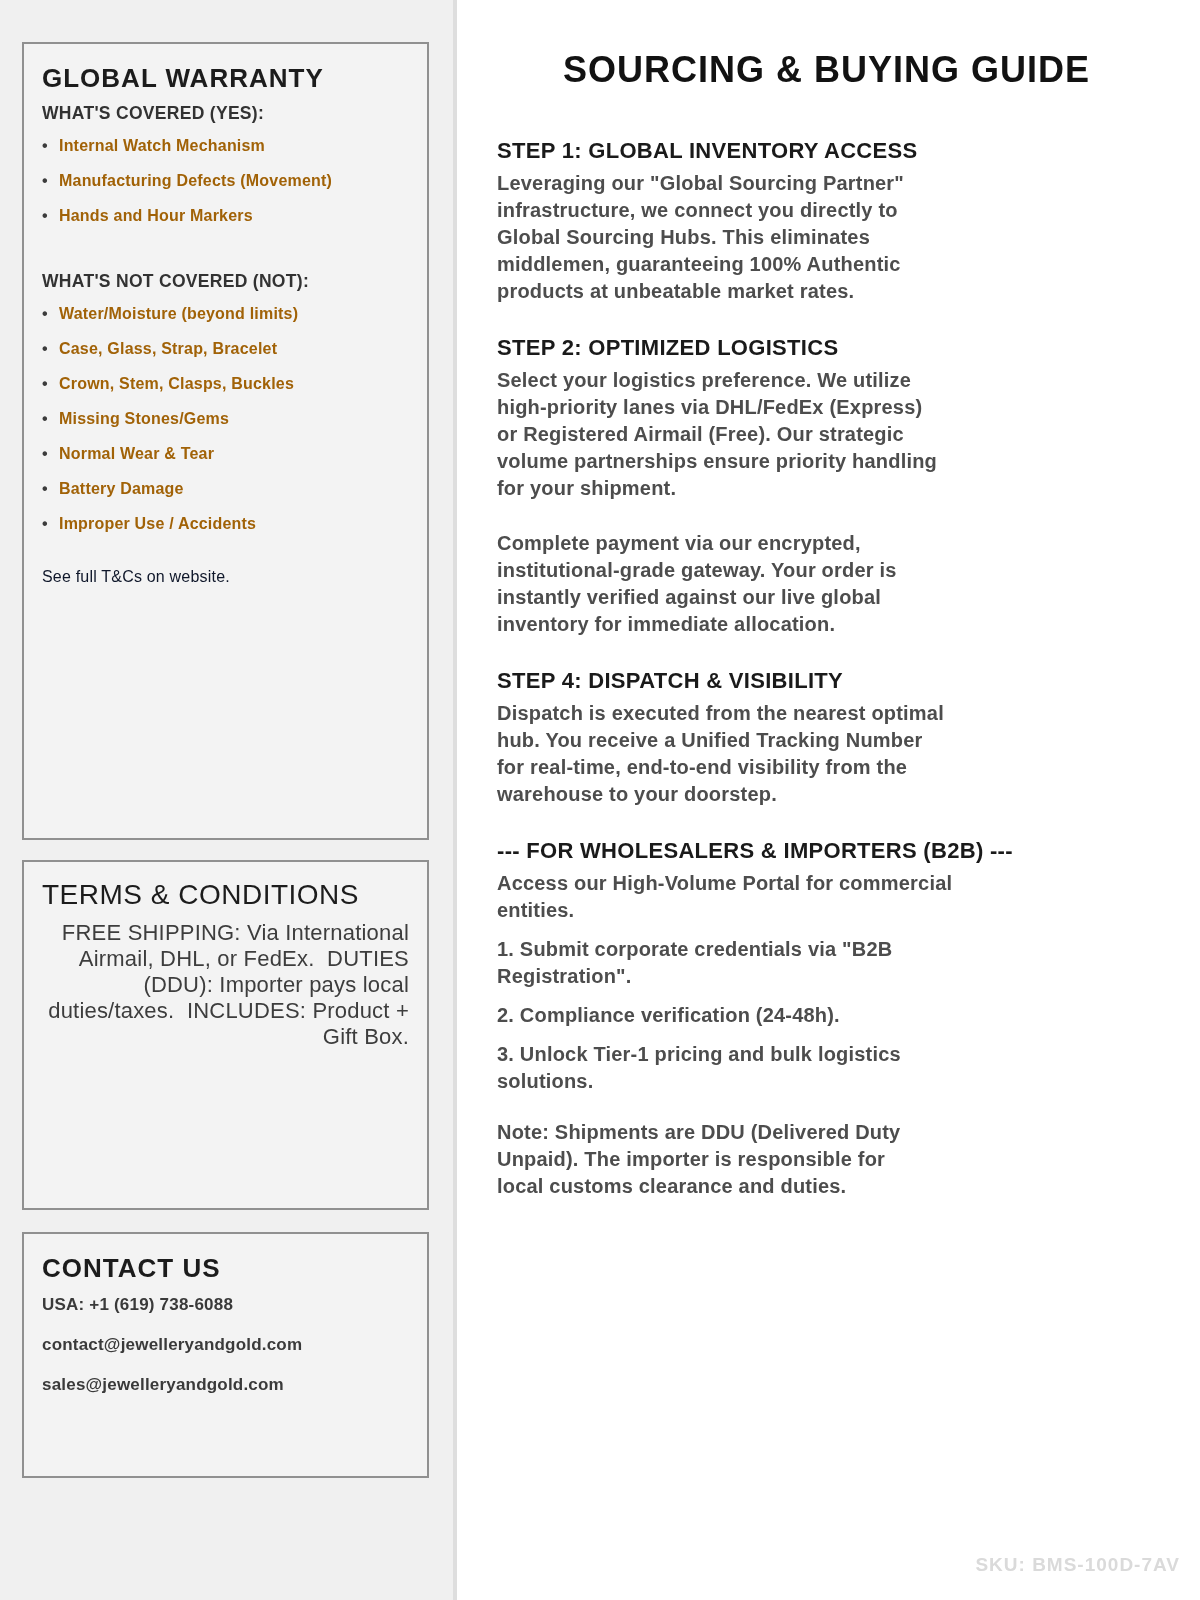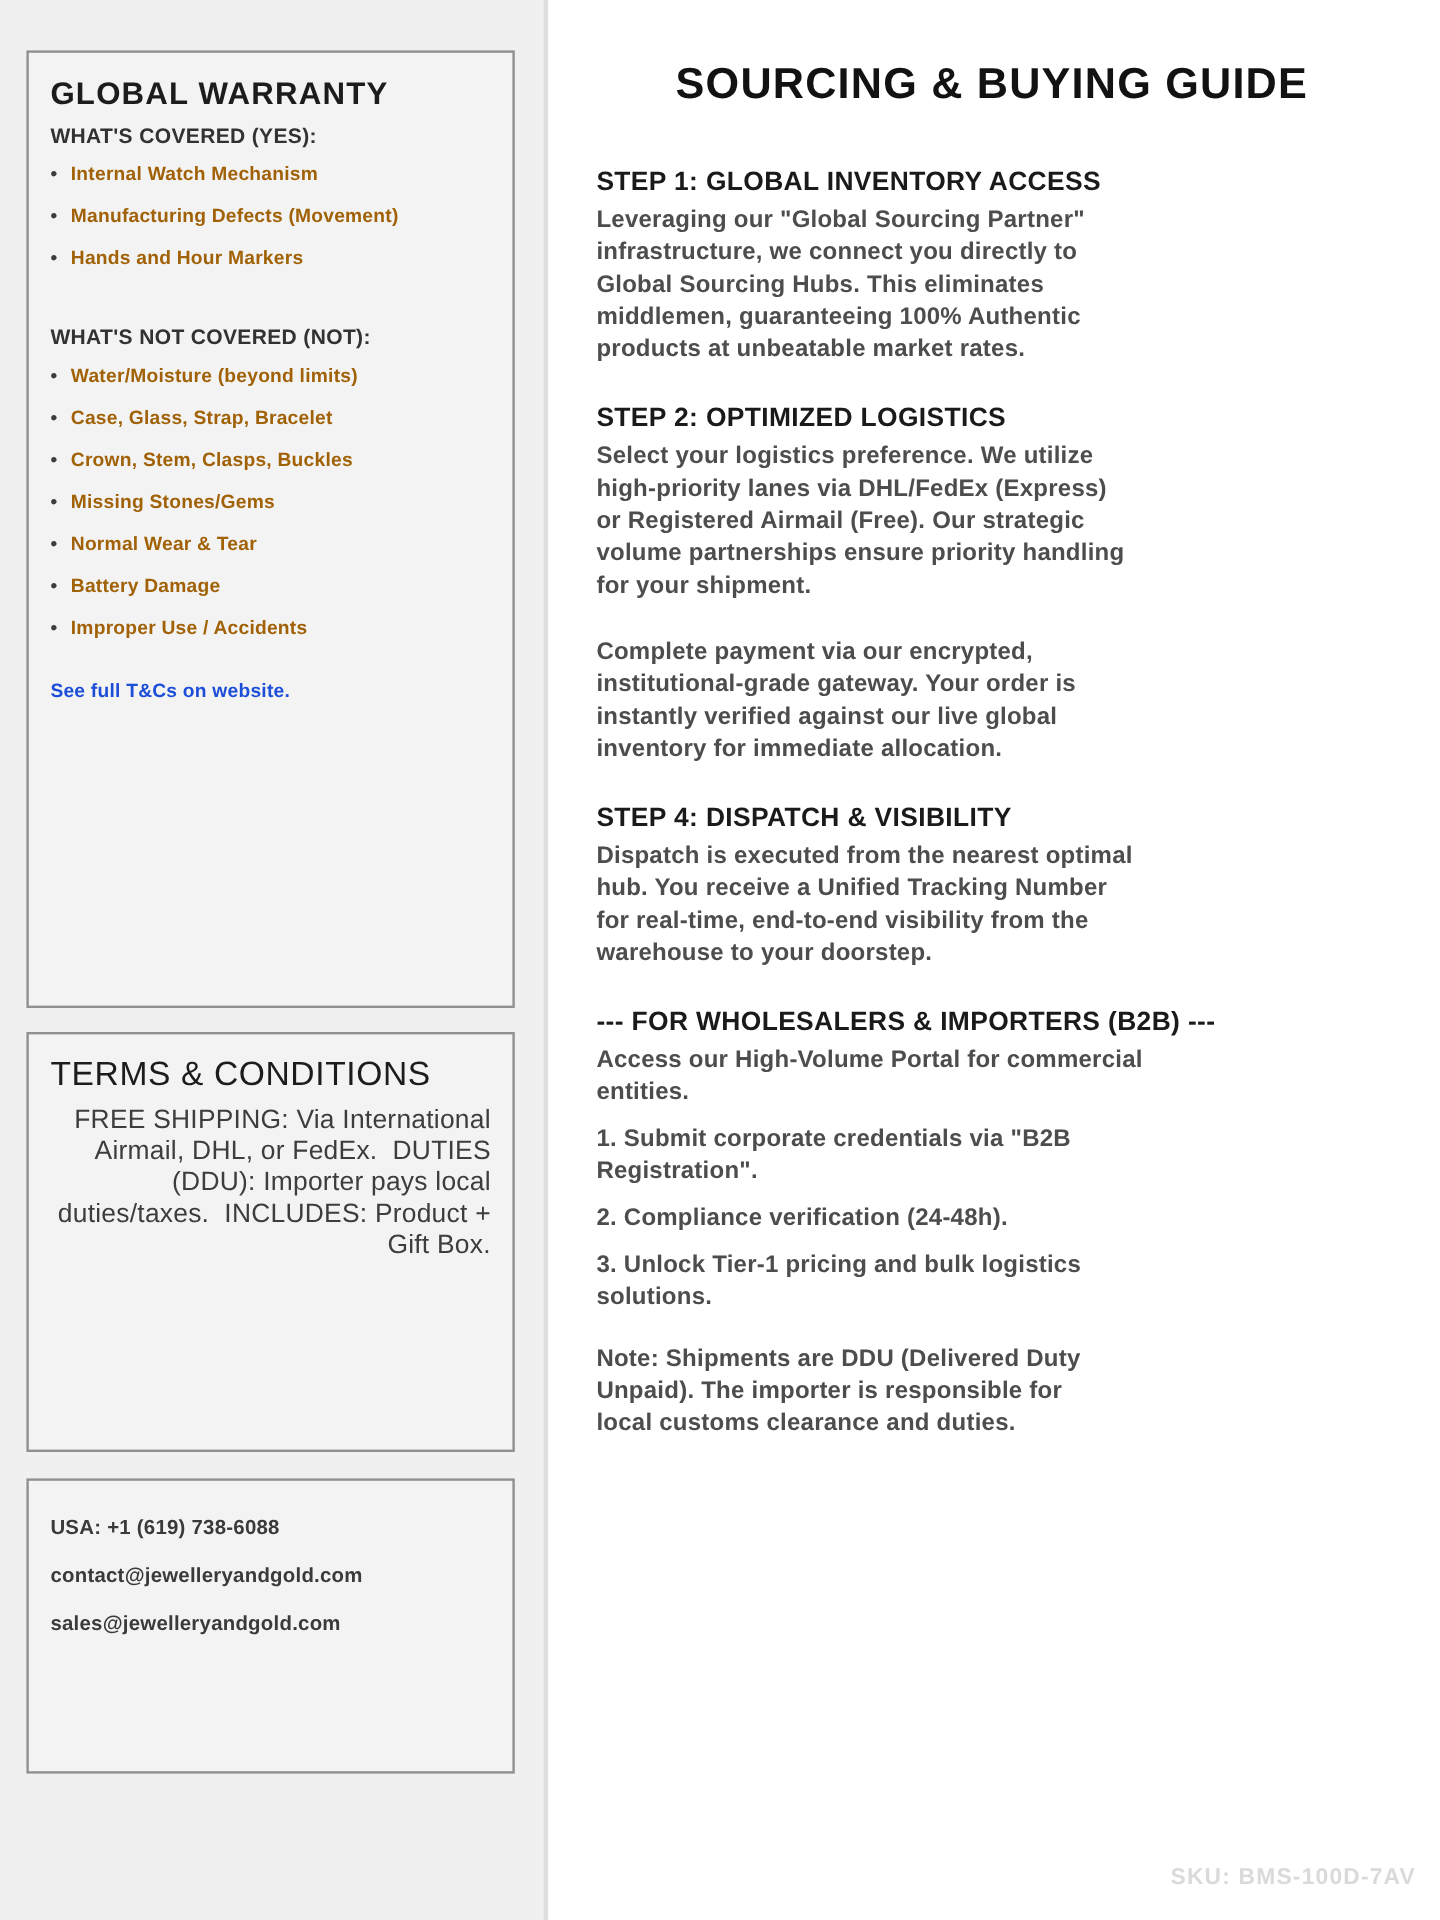--- a/index.html
+++ b/index.html
@@ -34,21 +34,21 @@
   ul.side-list { list-style: none; }
   ul.side-list li {
     font-size: 16px; font-weight: bold; color: #a16207;
     line-height: 20px; margin-bottom: 15px;
     padding-left: 17px; position: relative; letter-spacing: 0.2px;
   }
   ul.side-list li::before {
     content: "\2022"; position: absolute; left: 0; top: 0; color: #3c3c3c;
   }
   .side-footnote {
-    font-size: 16px; font-weight: bold; color: #1d4ed8;
+    font-size: 16px; font-weight: normal; color: #0f172a;
     margin-top: 34px; letter-spacing: 0.2px;
   }
   .terms-title {
     font-size: 28px; font-weight: normal; color: #1c1c1c;
     letter-spacing: 0.5px; line-height: 30px; margin-bottom: 10px;
   }
   .terms-body {
     font-size: 22px; font-weight: normal; color: #3d3d3d;
     line-height: 26px; white-space: pre-wrap; letter-spacing: 0.2px; text-align: right;
   }
@@ -119,20 +119,21 @@
     <div class="side-box box-terms">
       <div class="terms-title">TERMS &amp; CONDITIONS</div>
       <div class="terms-body">FREE SHIPPING: Via International
 Airmail, DHL, or FedEx.  DUTIES
 (DDU): Importer pays local
 duties/taxes.  INCLUDES: Product +
 Gift Box.</div>
     </div>
 
     <div class="side-box box-contact">
+      <div class="side-title">CONTACT US</div>
       <div class="contact-line first">USA: +1 (619) 738-6088</div>
       <div class="contact-line">contact@jewelleryandgold.com</div>
       <div class="contact-line">sales@jewelleryandgold.com</div>
     </div>
 
   </div>
 
   <div class="main">
 
     <div class="main-title">SOURCING &amp; BUYING GUIDE</div>

